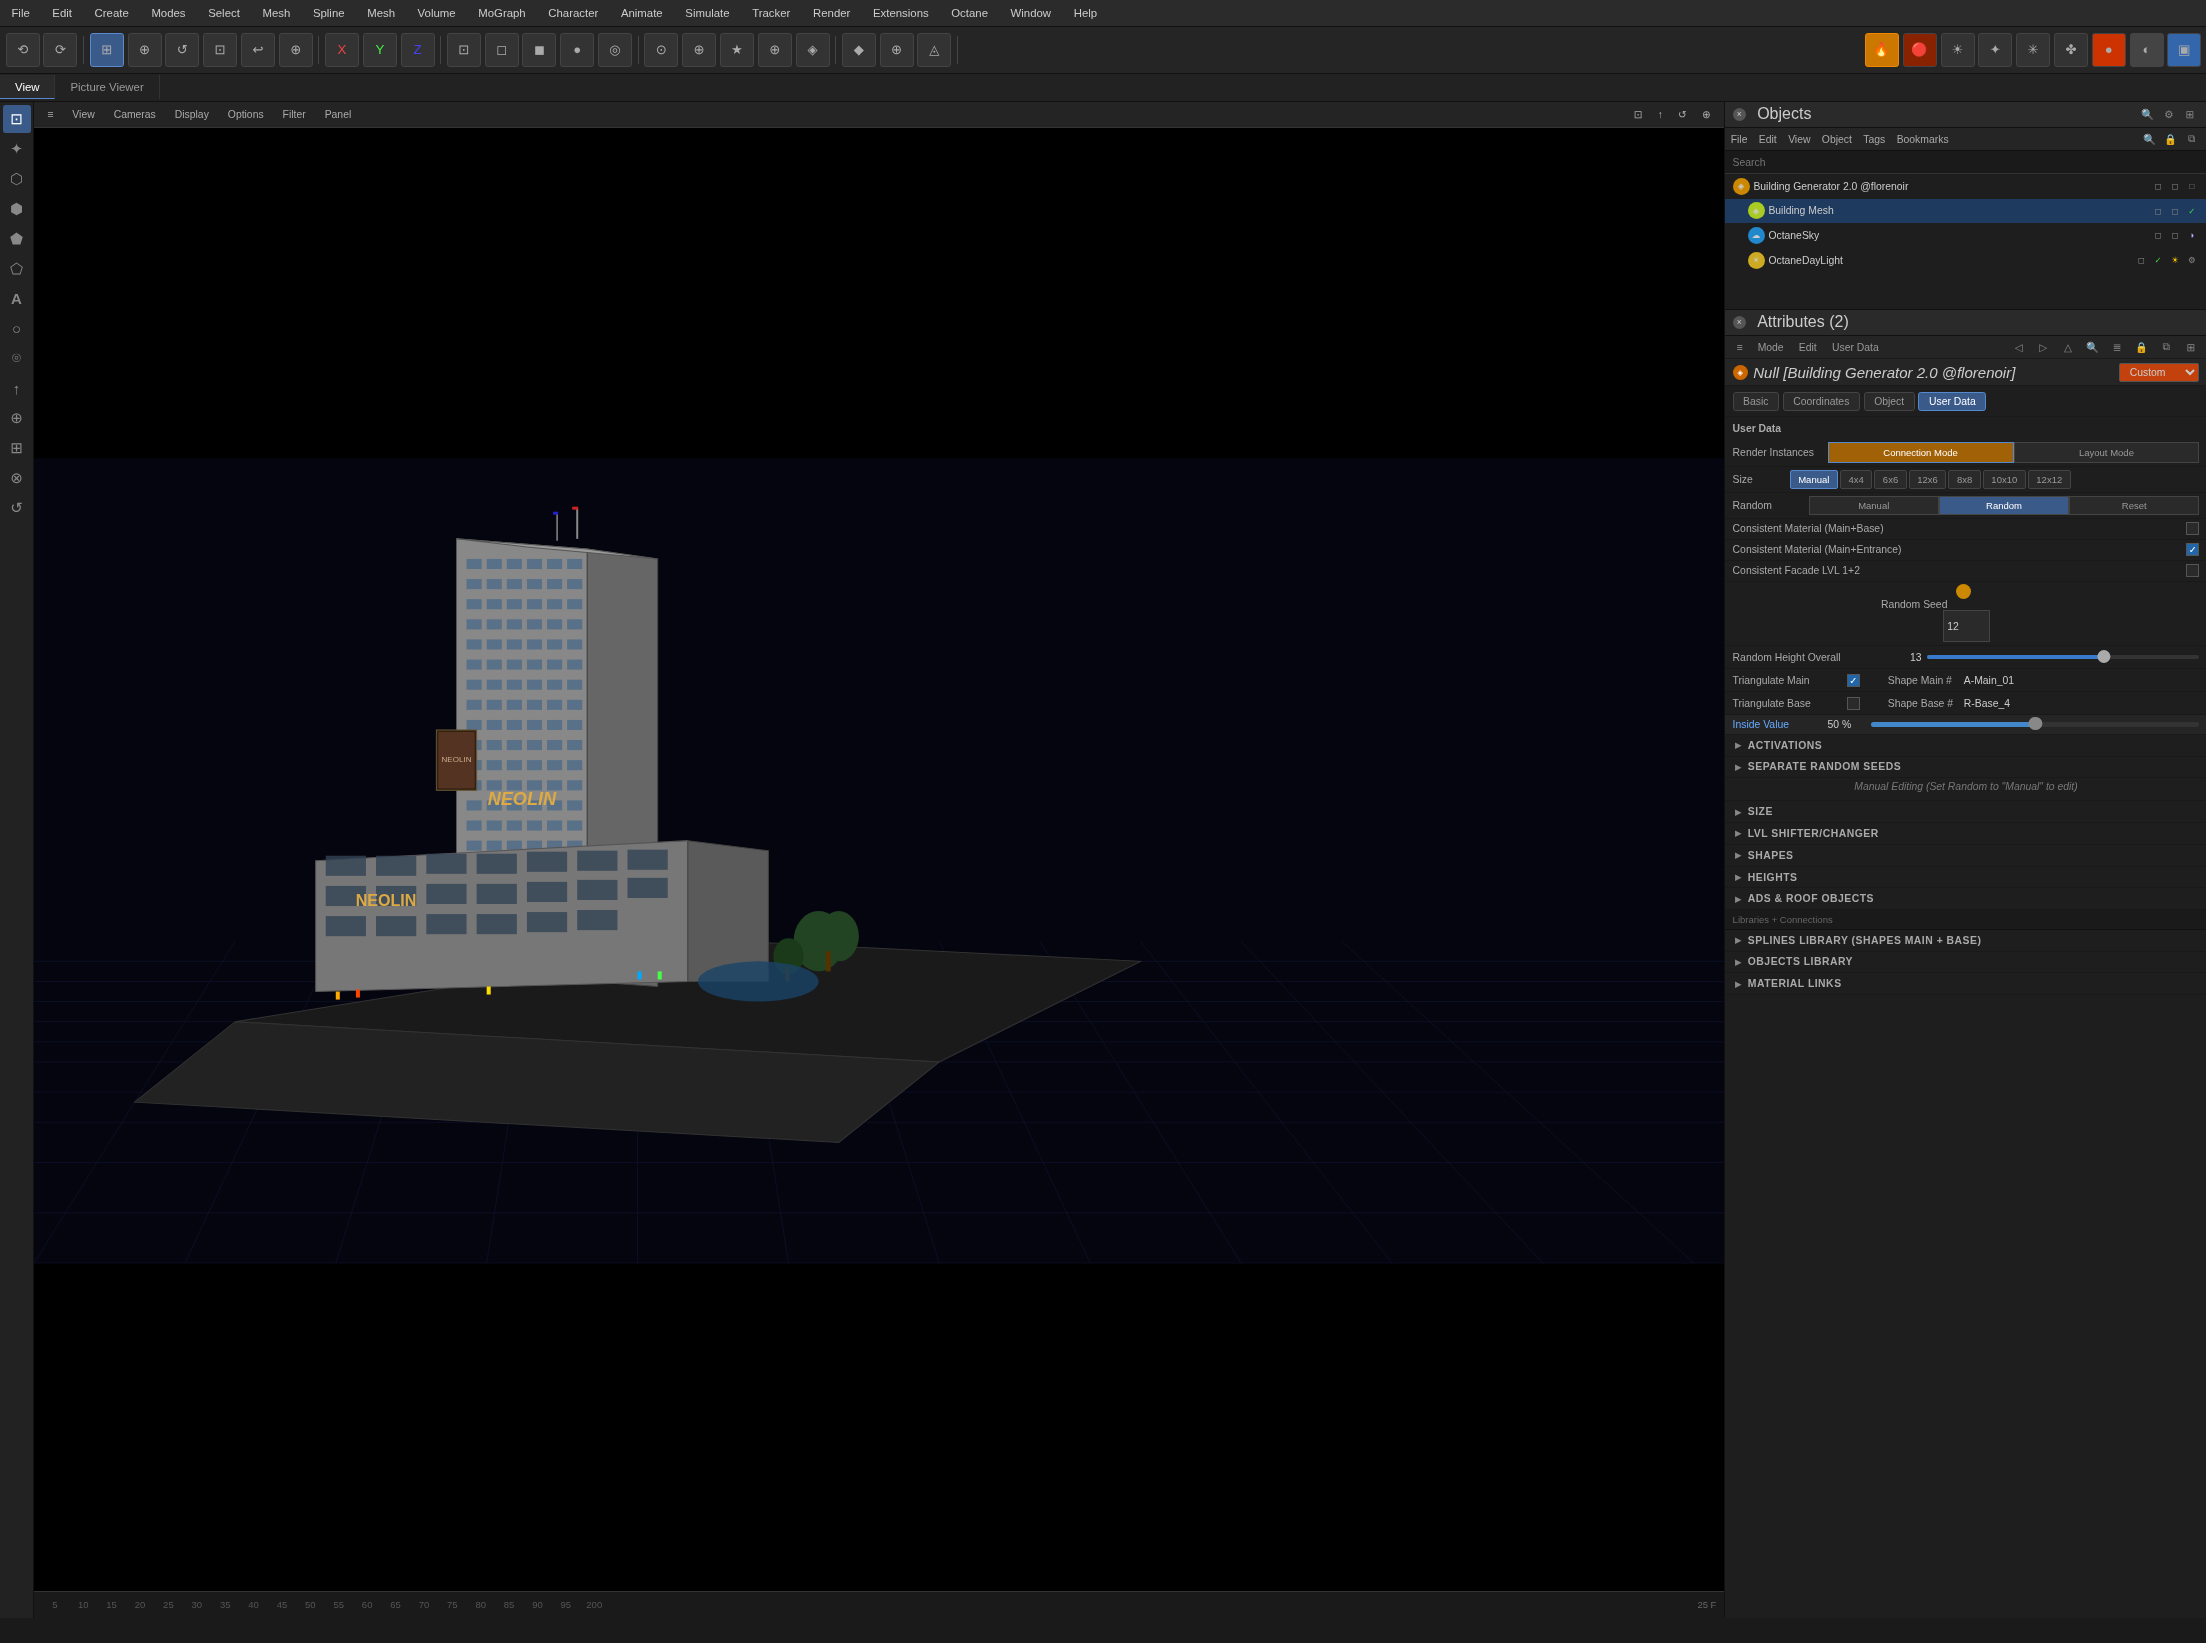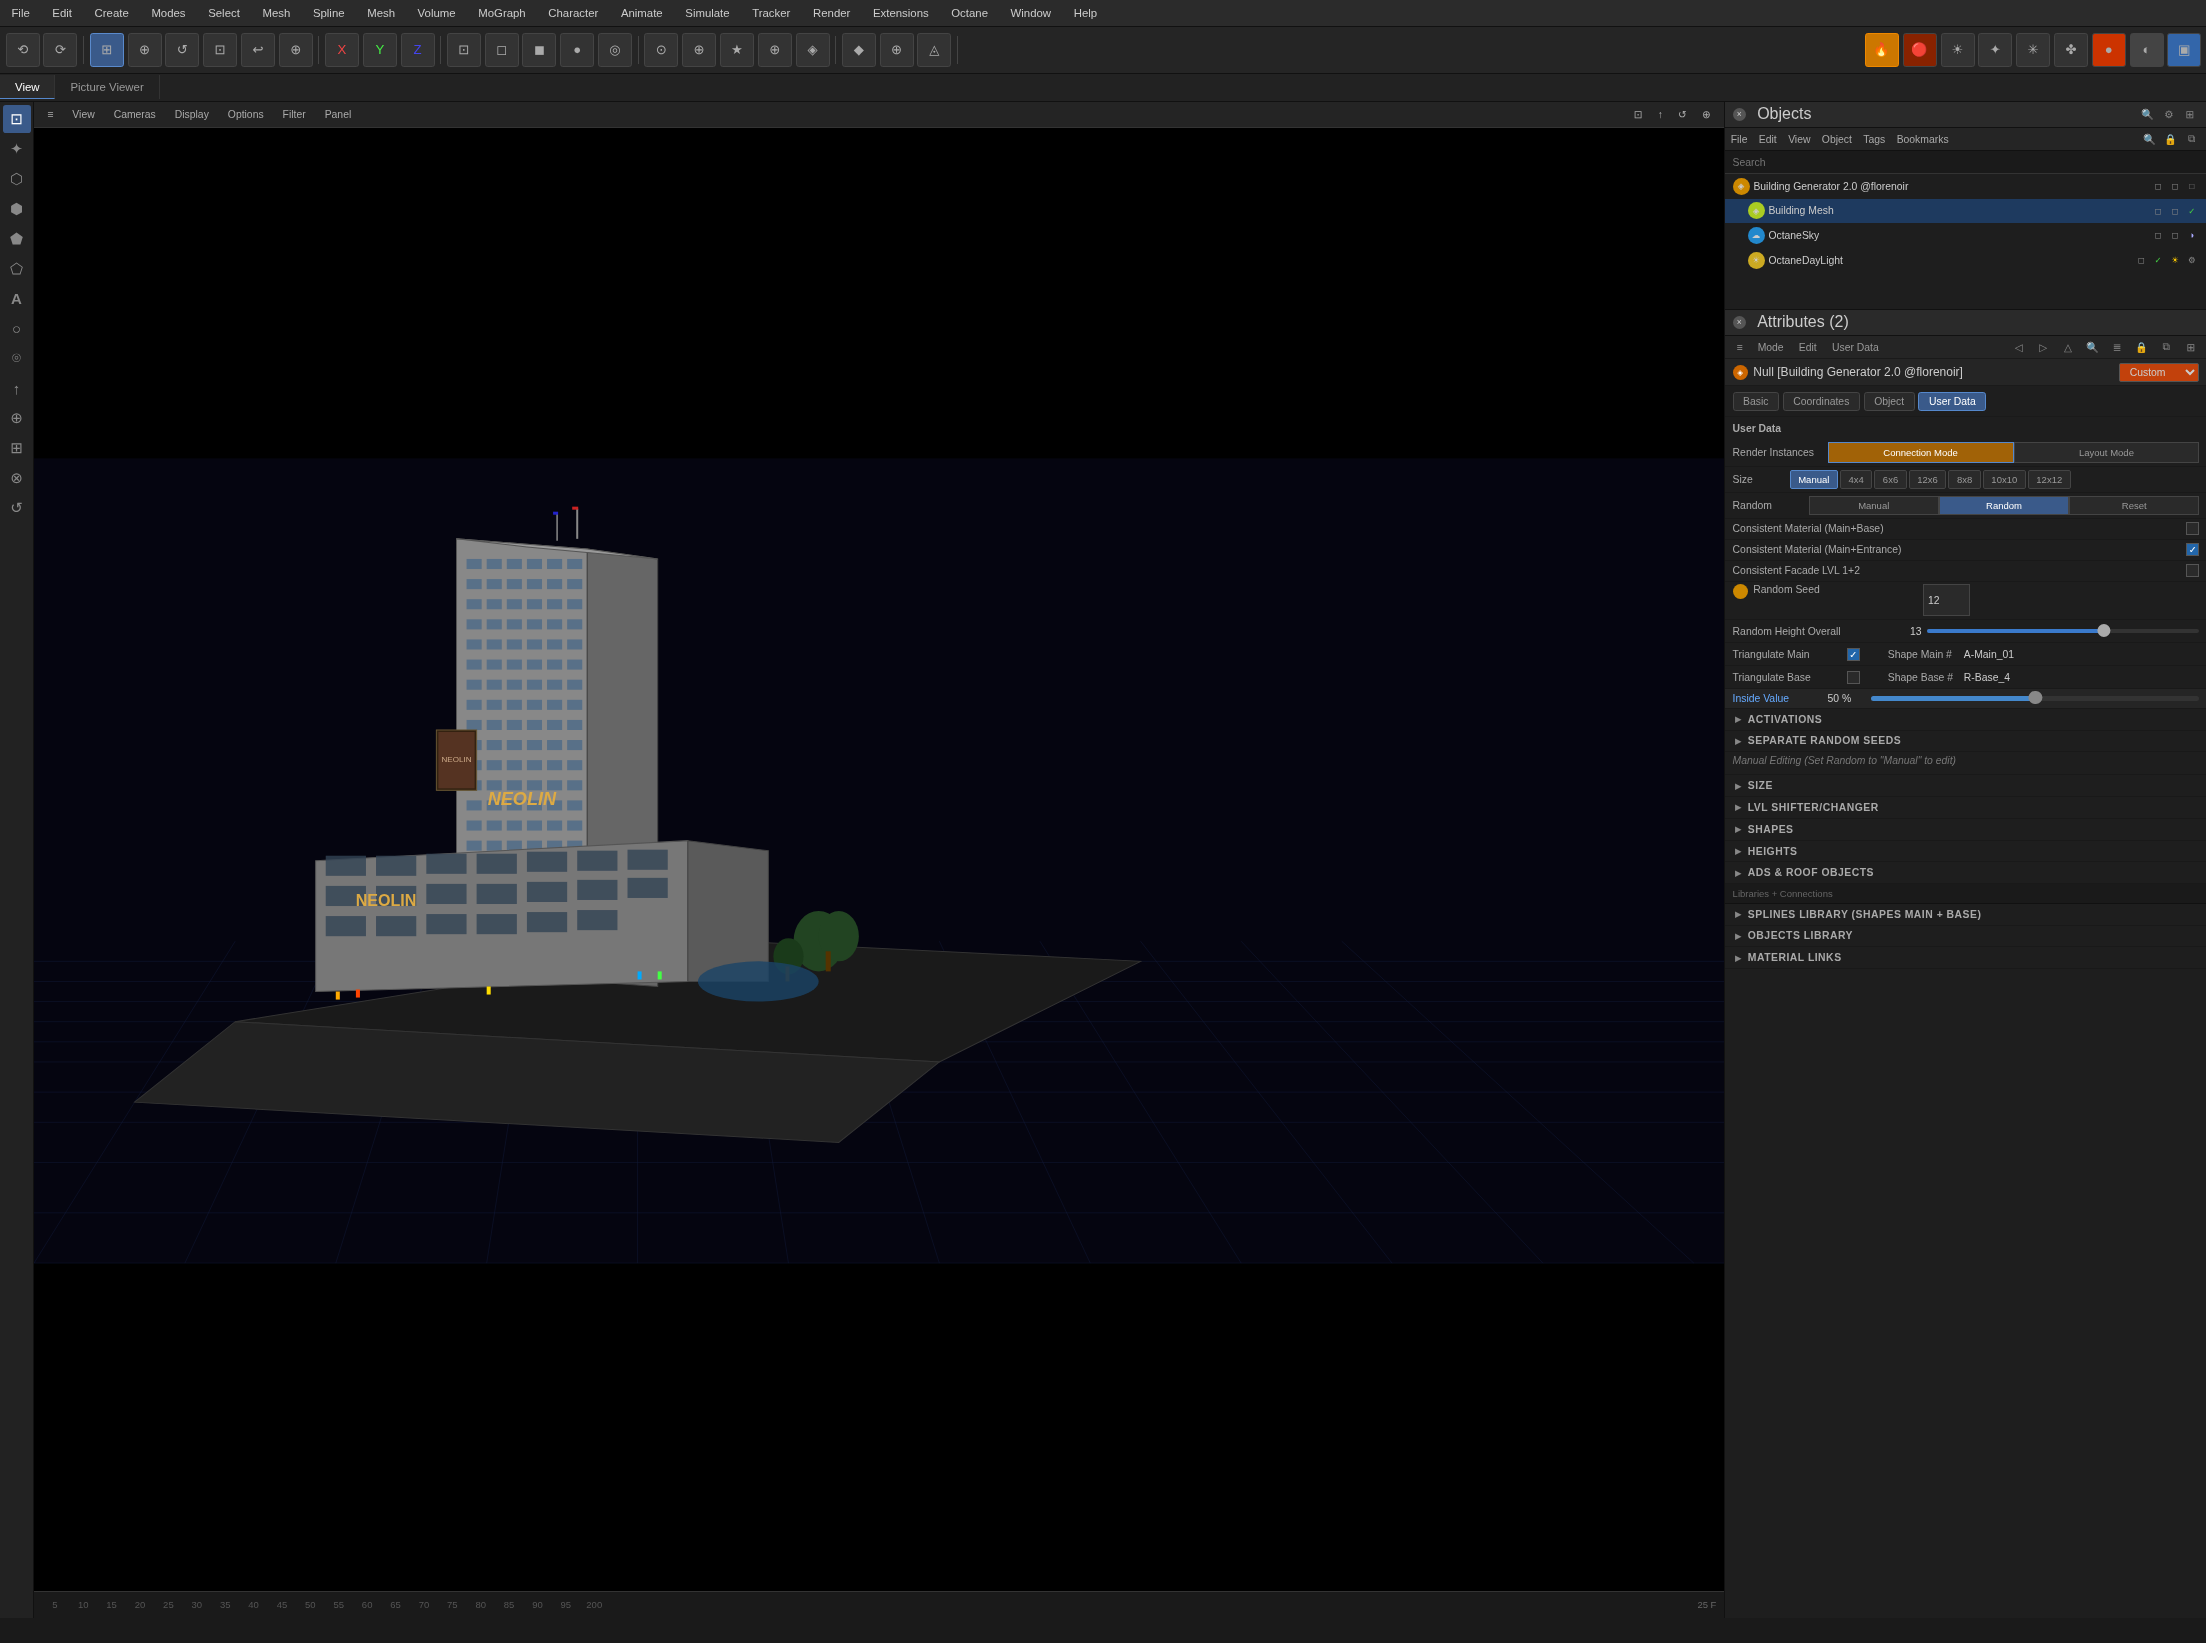--- a/index.html
+++ b/index.html
@@ -285,22 +285,23 @@
       background: #cc6600;
       display: flex;
       align-items: center;
       justify-content: center;
       font-size: 7.6px;
       color: #fff;
       flex-shrink: 0;
     }
     .null-label {
       flex: 1;
-      font-size: 12px;
+      font-size: 15px;
       color: #ccc;
+      font-style: italic;
     }
     .layout-dropdown {
       background: #c2410c;
       border: 0.9px solid #555;
       color: #ccc;
       font-size: 10.4px;
       padding: 1.9px 5.7px;
       cursor: pointer;
       border-radius: 1.9px;
       min-width: 76px;
@@ -333,24 +334,25 @@
       font-size: 10.4px;
       font-weight: bold;
       color: #aaa;
       padding: 5.7px 7.6px 3.8px;
       background: #1e1e1e;
     }
 
     
     .prop-row {
       display: flex;
-      align-items: flex-start;
+      align-items: center;
       padding: 2.8px 7.6px;
       min-height: 23px;
       border-bottom: 0.9px solid #191919;
+      flex-direction: column;
     }
     .prop-label {
       width: 170px;
       font-size: 10.4px;
       color: #aaa;
       flex-shrink: 0;
     }
 
     
     .mode-row {

